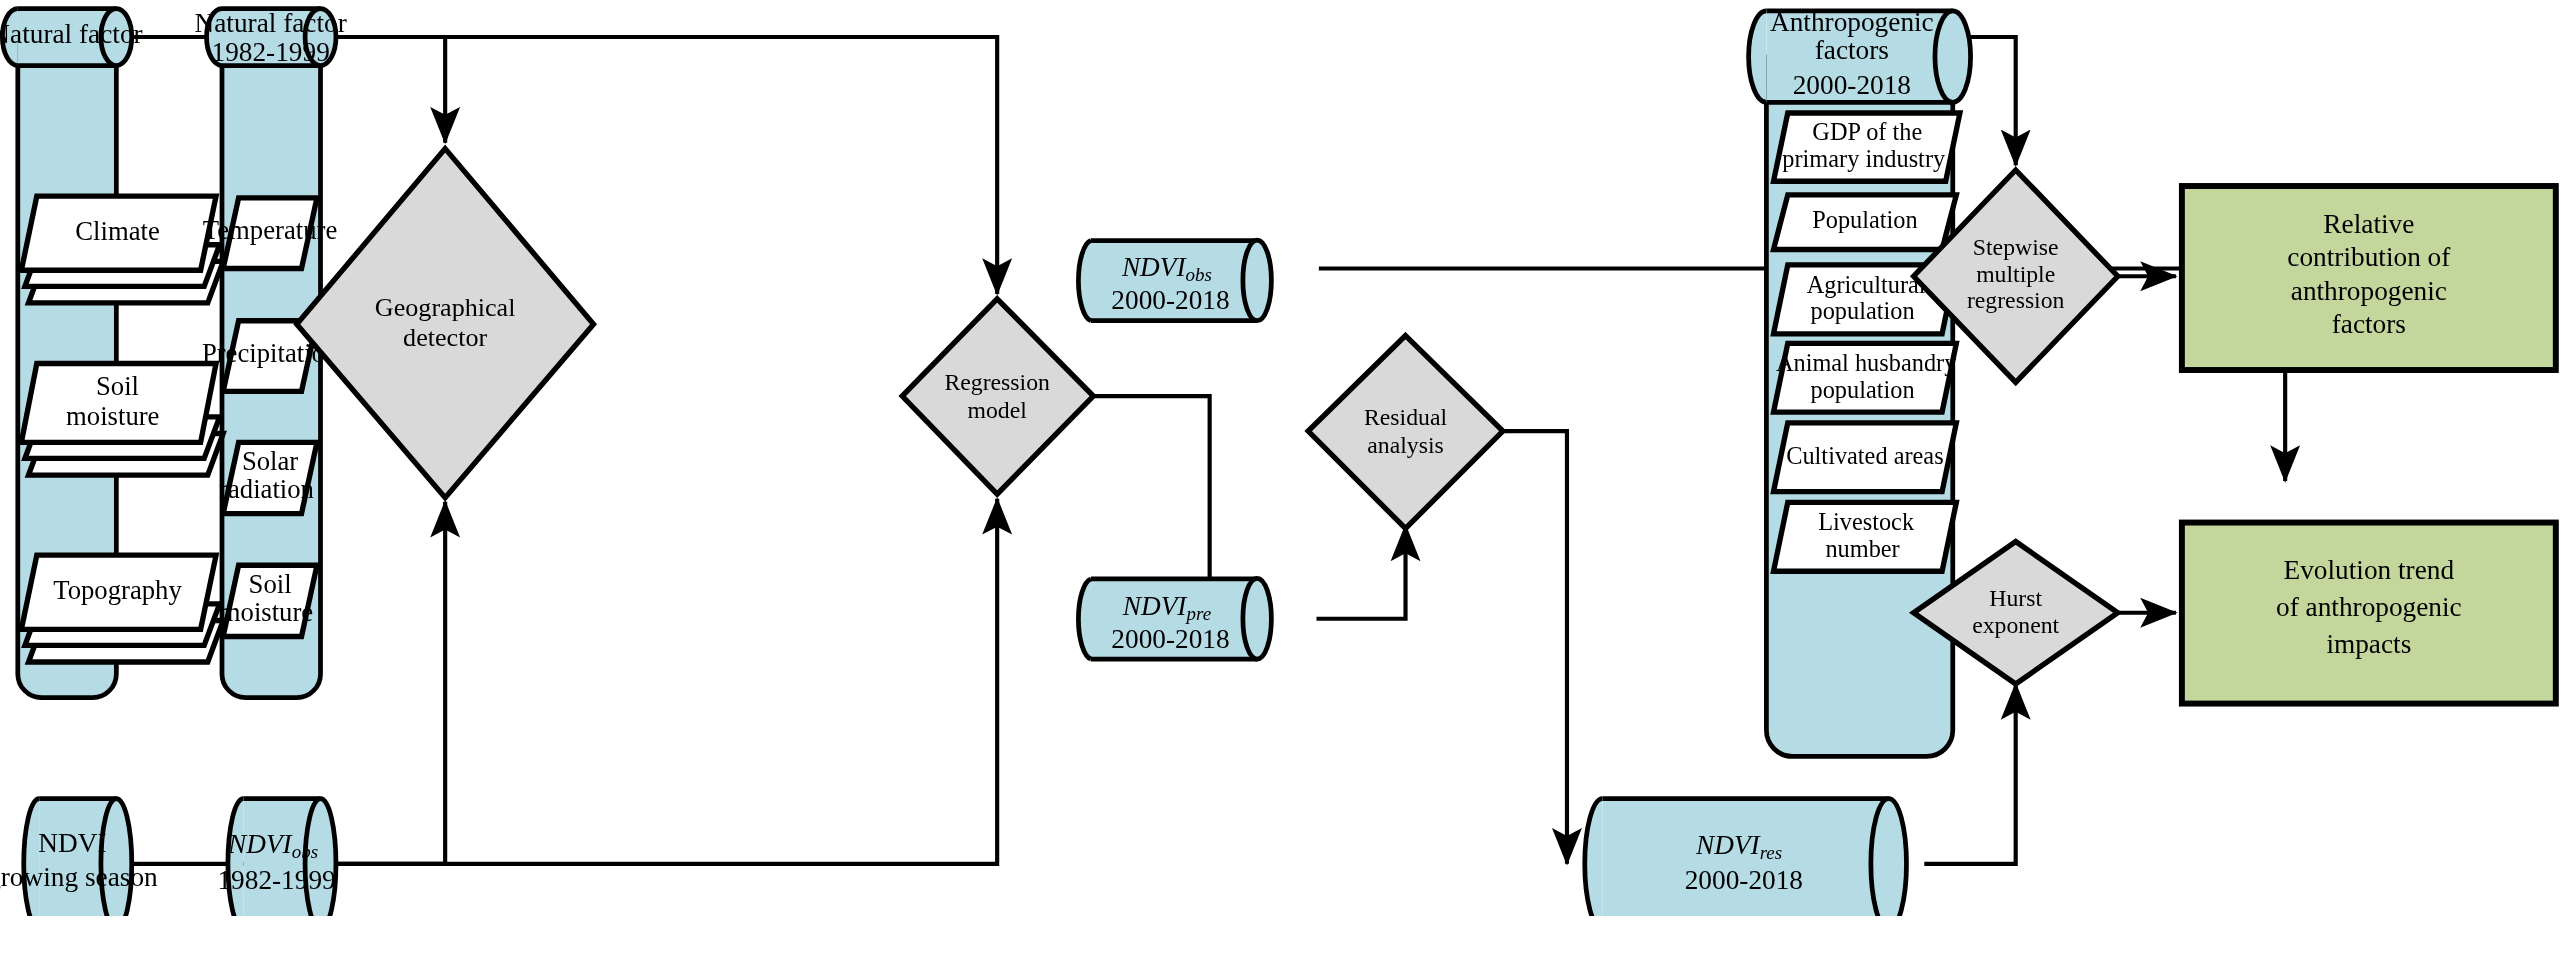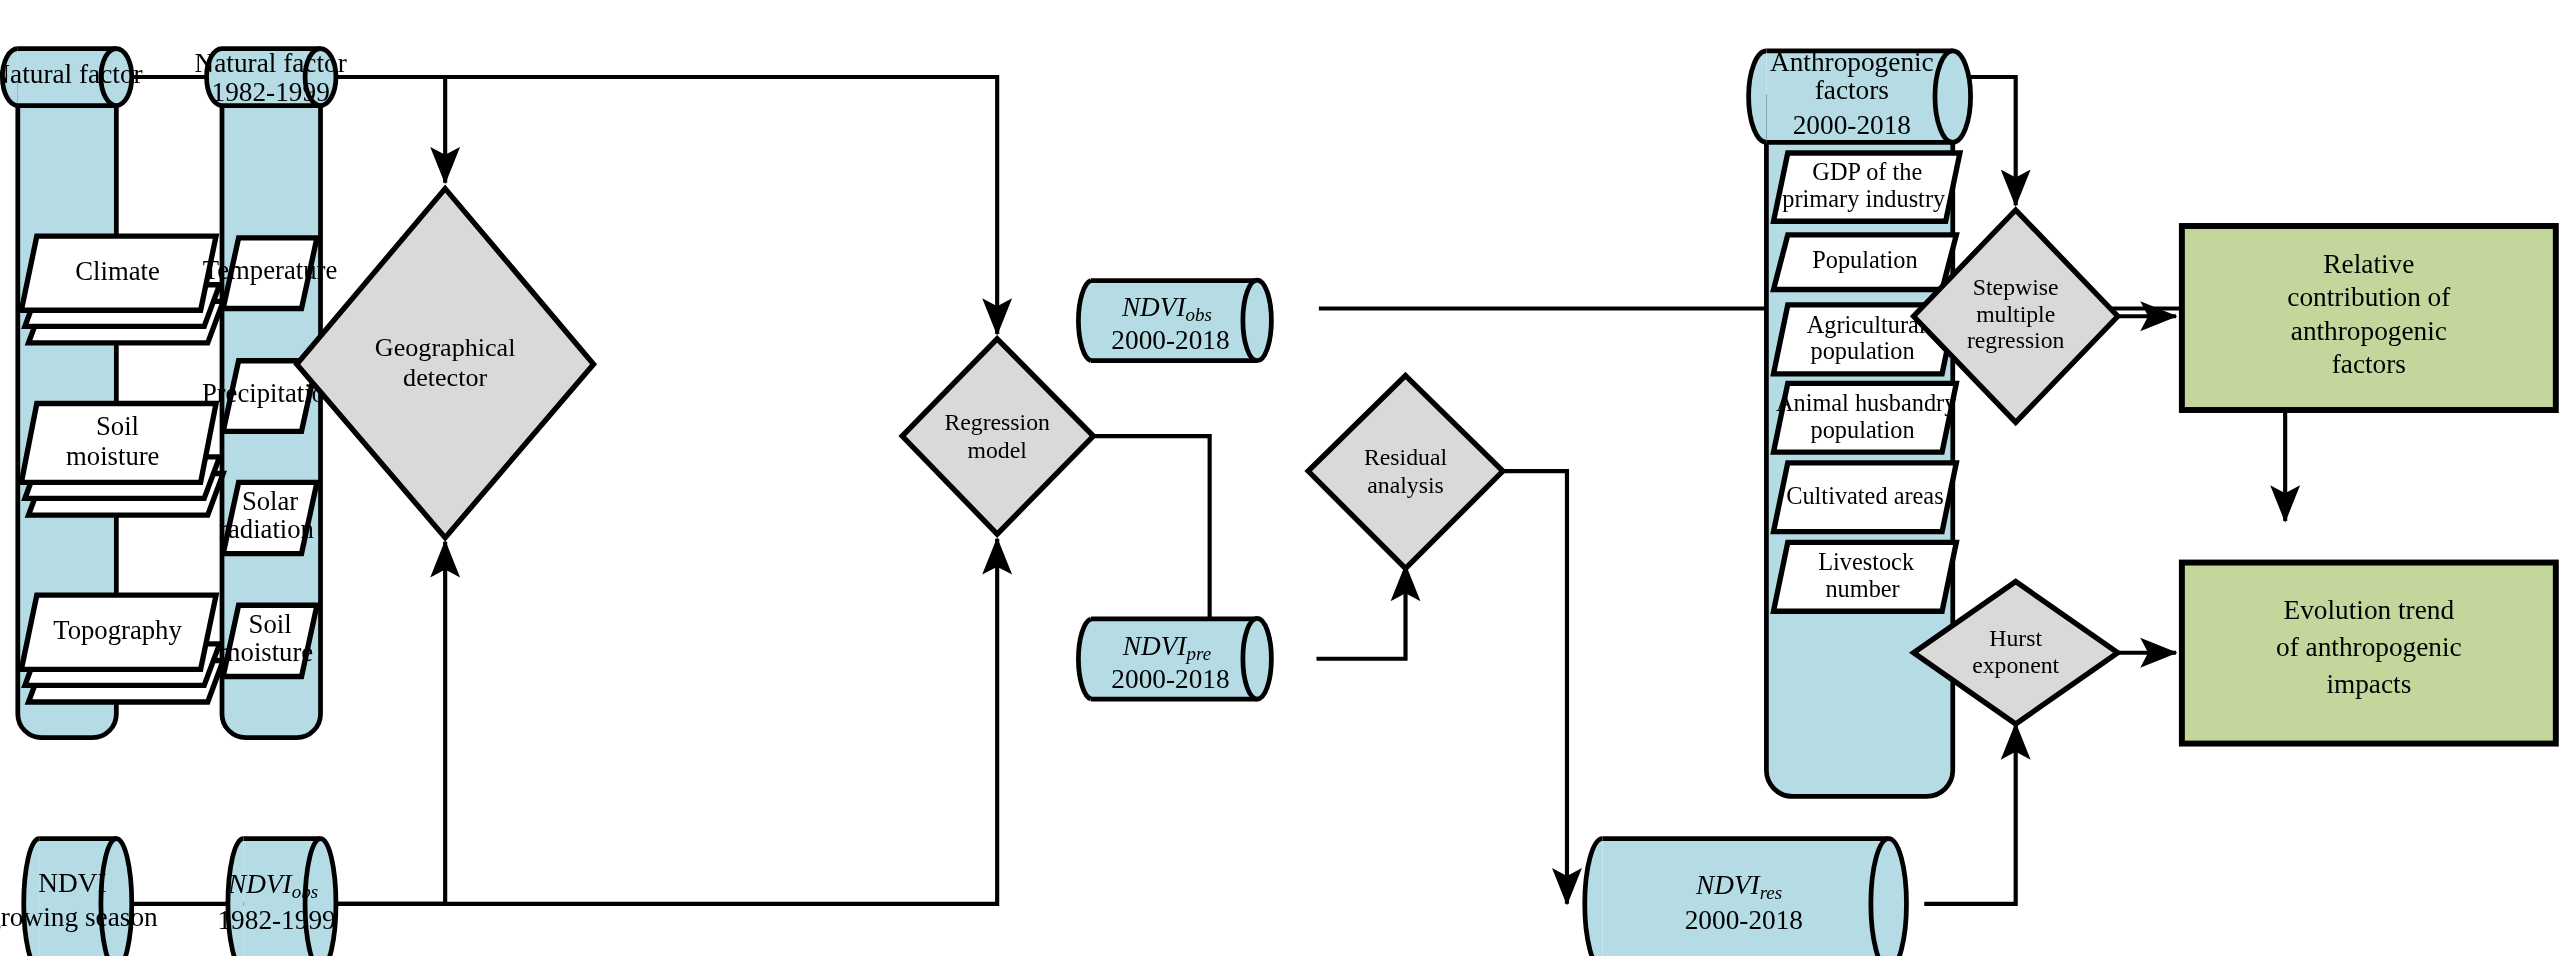--- a/index.html
+++ b/index.html
@@ -1,17 +1,17 @@
 <!DOCTYPE html>
 <html style="font-size:9.5px"><head>
 <meta charset="utf-8">
 <style>
   html,body{margin:0;padding:0;background:#ffffff;}
   body{font-family:"Liberation Serif", serif;}
-  #stage{position:relative;width:2576px;height:916px;background:#fff;overflow:hidden;margin-top:40px;}
+  #stage{position:relative;width:2576px;height:916px;background:#fff;overflow:hidden;}
   #flow{position:absolute;inset:0;width:2576px;height:962px;}
   .lbl{font-family:"Liberation Serif", serif;fill:#000;text-anchor:middle;dominant-baseline:middle;}
   .t-cyl{font-size:46px;}
   .t-card{font-size:45px;}
   .t-card-sm{font-size:41px;}
   .t-dia{font-size:44px;}
   .t-dia-sm{font-size:40px;}
   .t-res{font-size:46px;}
   .ital{font-style:italic;}
 </style>

